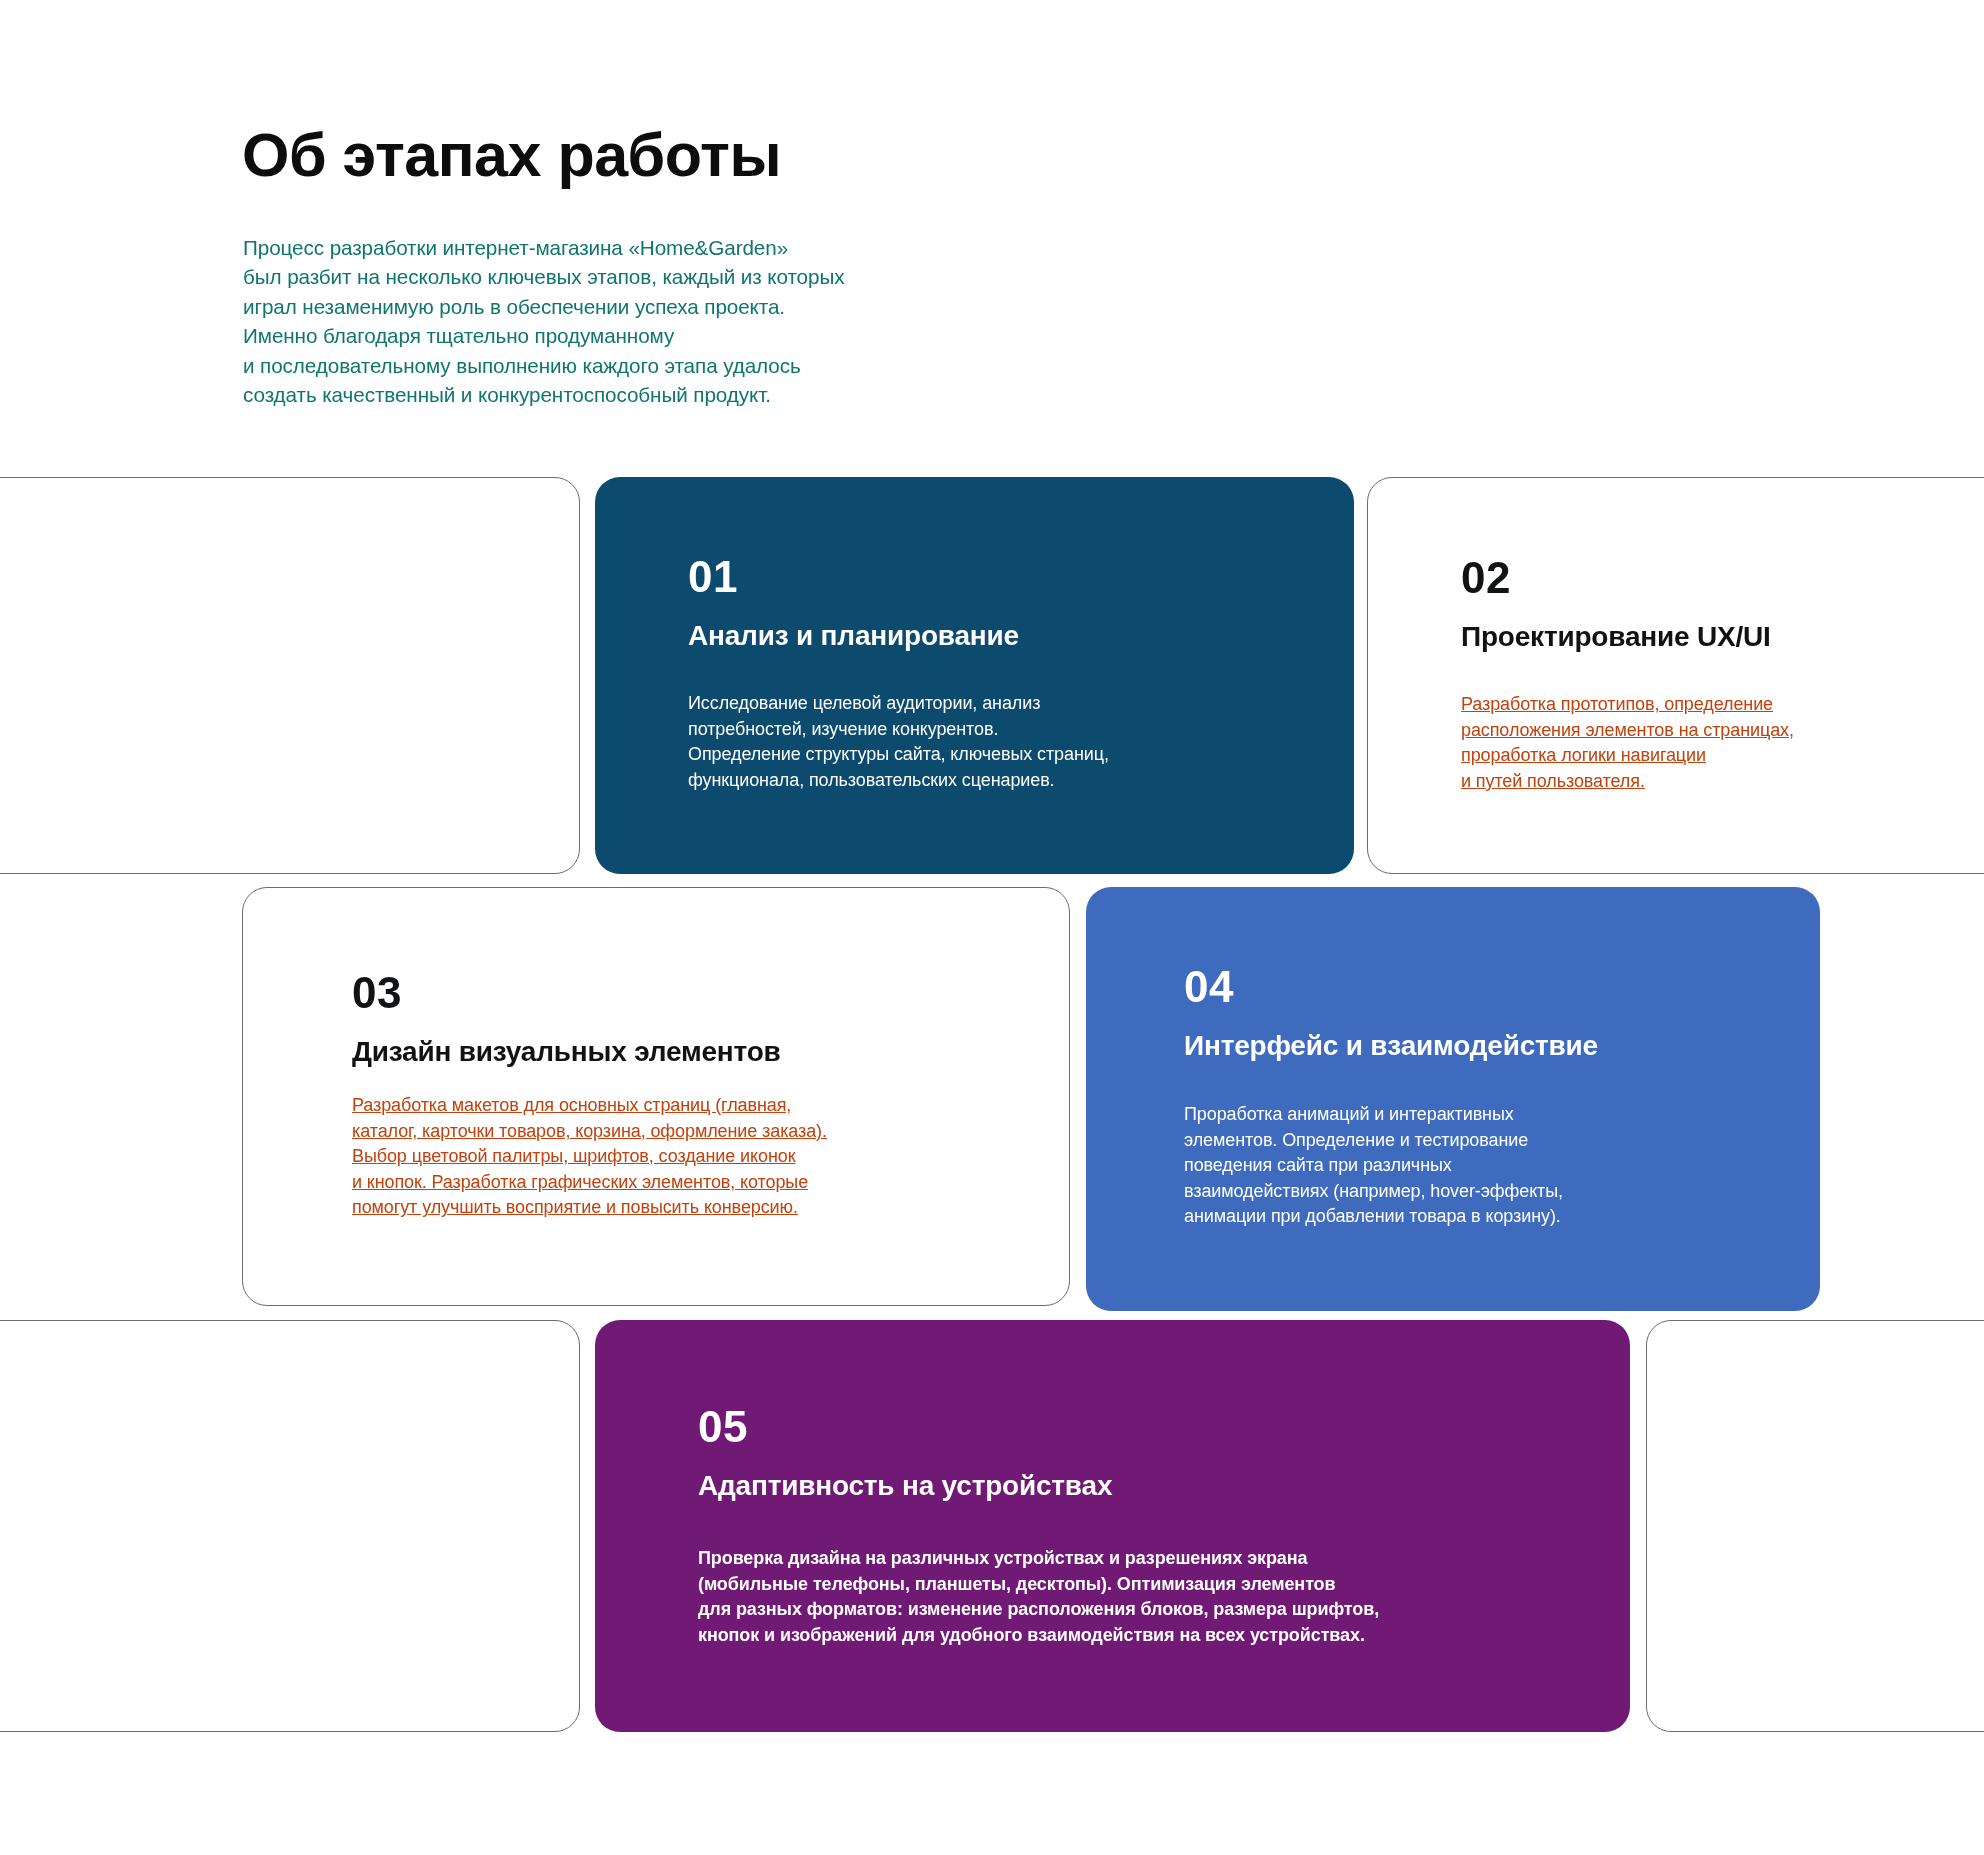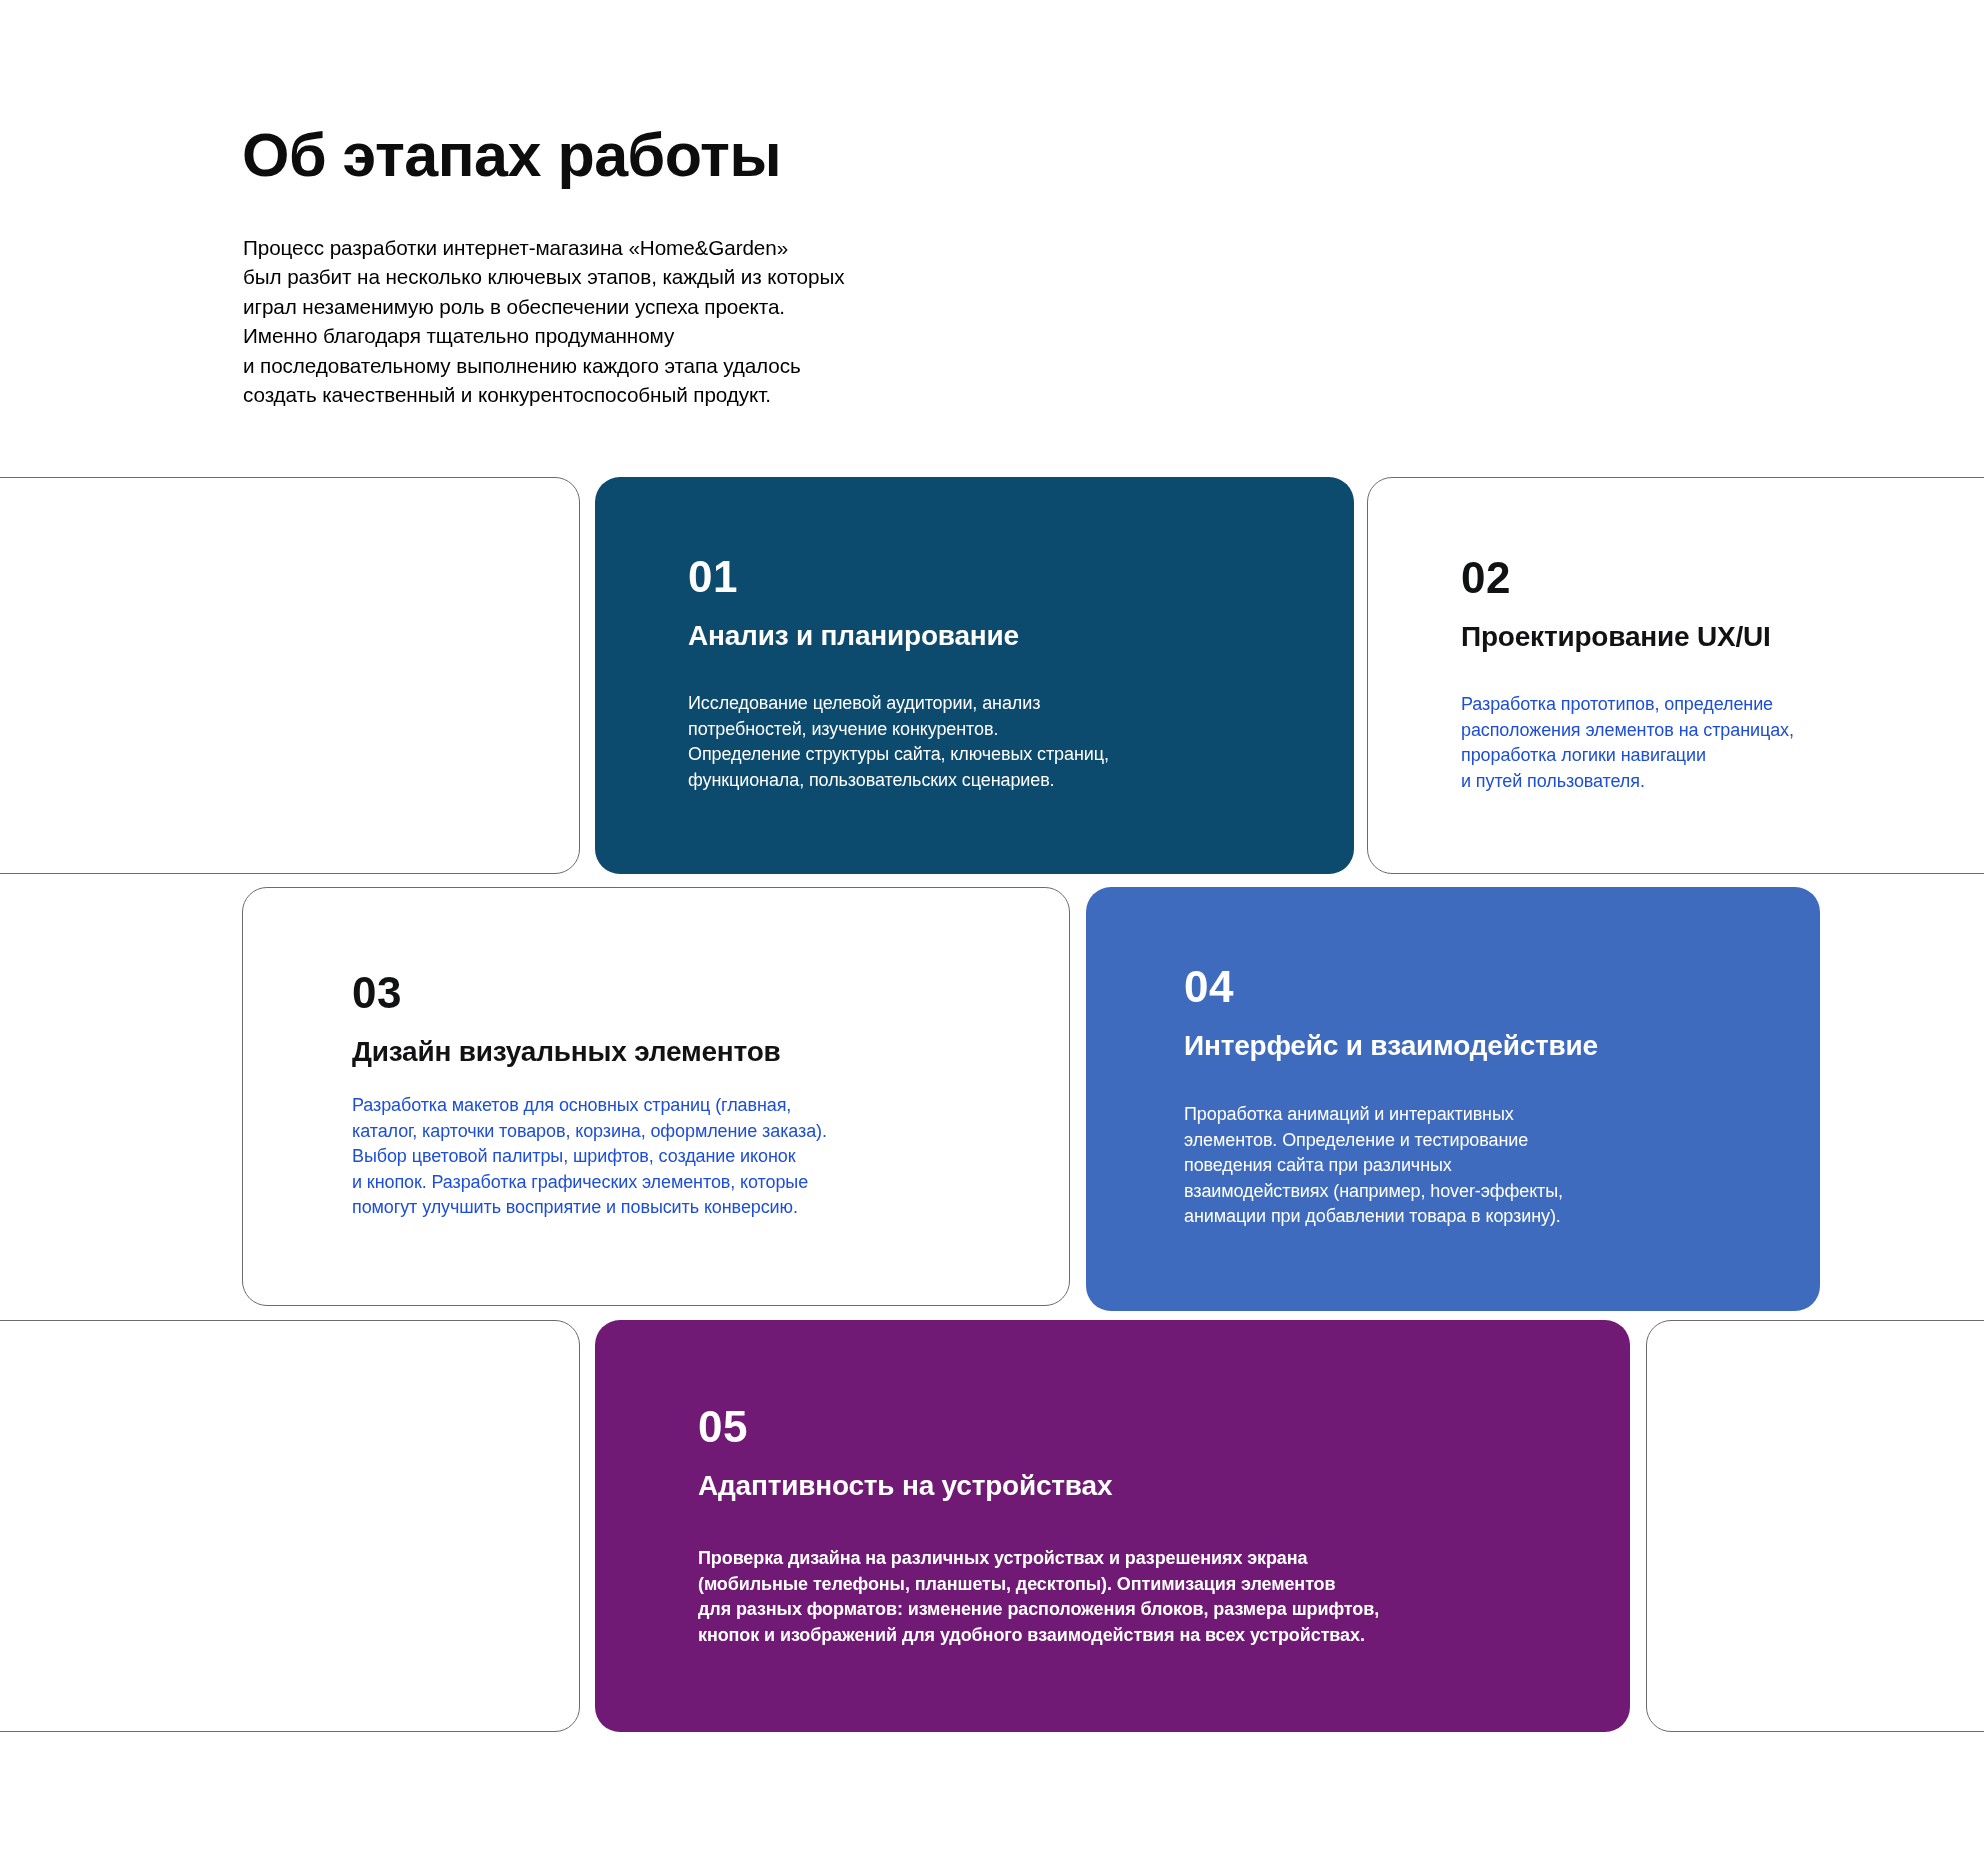--- a/index.html
+++ b/index.html
@@ -16,21 +16,21 @@
   .page-title{
     position:absolute;left:242px;top:123px;
     font-size:61px;line-height:1.05;
     font-weight:700;letter-spacing:-0.5px;
     color:#0d0d0d;
     white-space:nowrap;
   }
   .intro{
     position:absolute;left:243px;top:233px;
     font-size:20.7px;line-height:1.42;
-    font-weight:400;color:#000000;
+    font-weight:400;color:#0f766e;
     white-space:pre-line;
     letter-spacing:-0.1px;
   }
 
   
   .card{
     position:absolute;
     border-radius:25px;
     box-sizing:border-box;
   }
@@ -59,21 +59,21 @@
   }
   .card-desc{
     font-size:18px;
     line-height:1.42;
     font-weight:400;
     white-space:pre-line;
     letter-spacing:-0.1px;
   }
   .on-dark{color:#ffffff;}
   .on-light{color:#111214;}
-  .on-light .card-desc{color:#1d4ed8;}
+  .on-light .card-desc{color:#c2410c;text-decoration:underline;}
 
   
   #card-edge-left-1{left:-186px;top:477px;width:766px;height:397px;}
   #card-01{left:595px;top:477px;width:759px;height:397px;}
   #card-02{left:1367px;top:477px;width:765px;height:397px;}
   #card-03{left:242px;top:887px;width:828px;height:419px;}
   #card-04{left:1086px;top:887px;width:734px;height:424px;}
   #card-edge-left-3{left:-186px;top:1320px;width:766px;height:412px;}
   #card-05{left:595px;top:1320px;width:1035px;height:412px;}
   #card-edge-right-3{left:1646px;top:1320px;width:569px;height:412px;}

